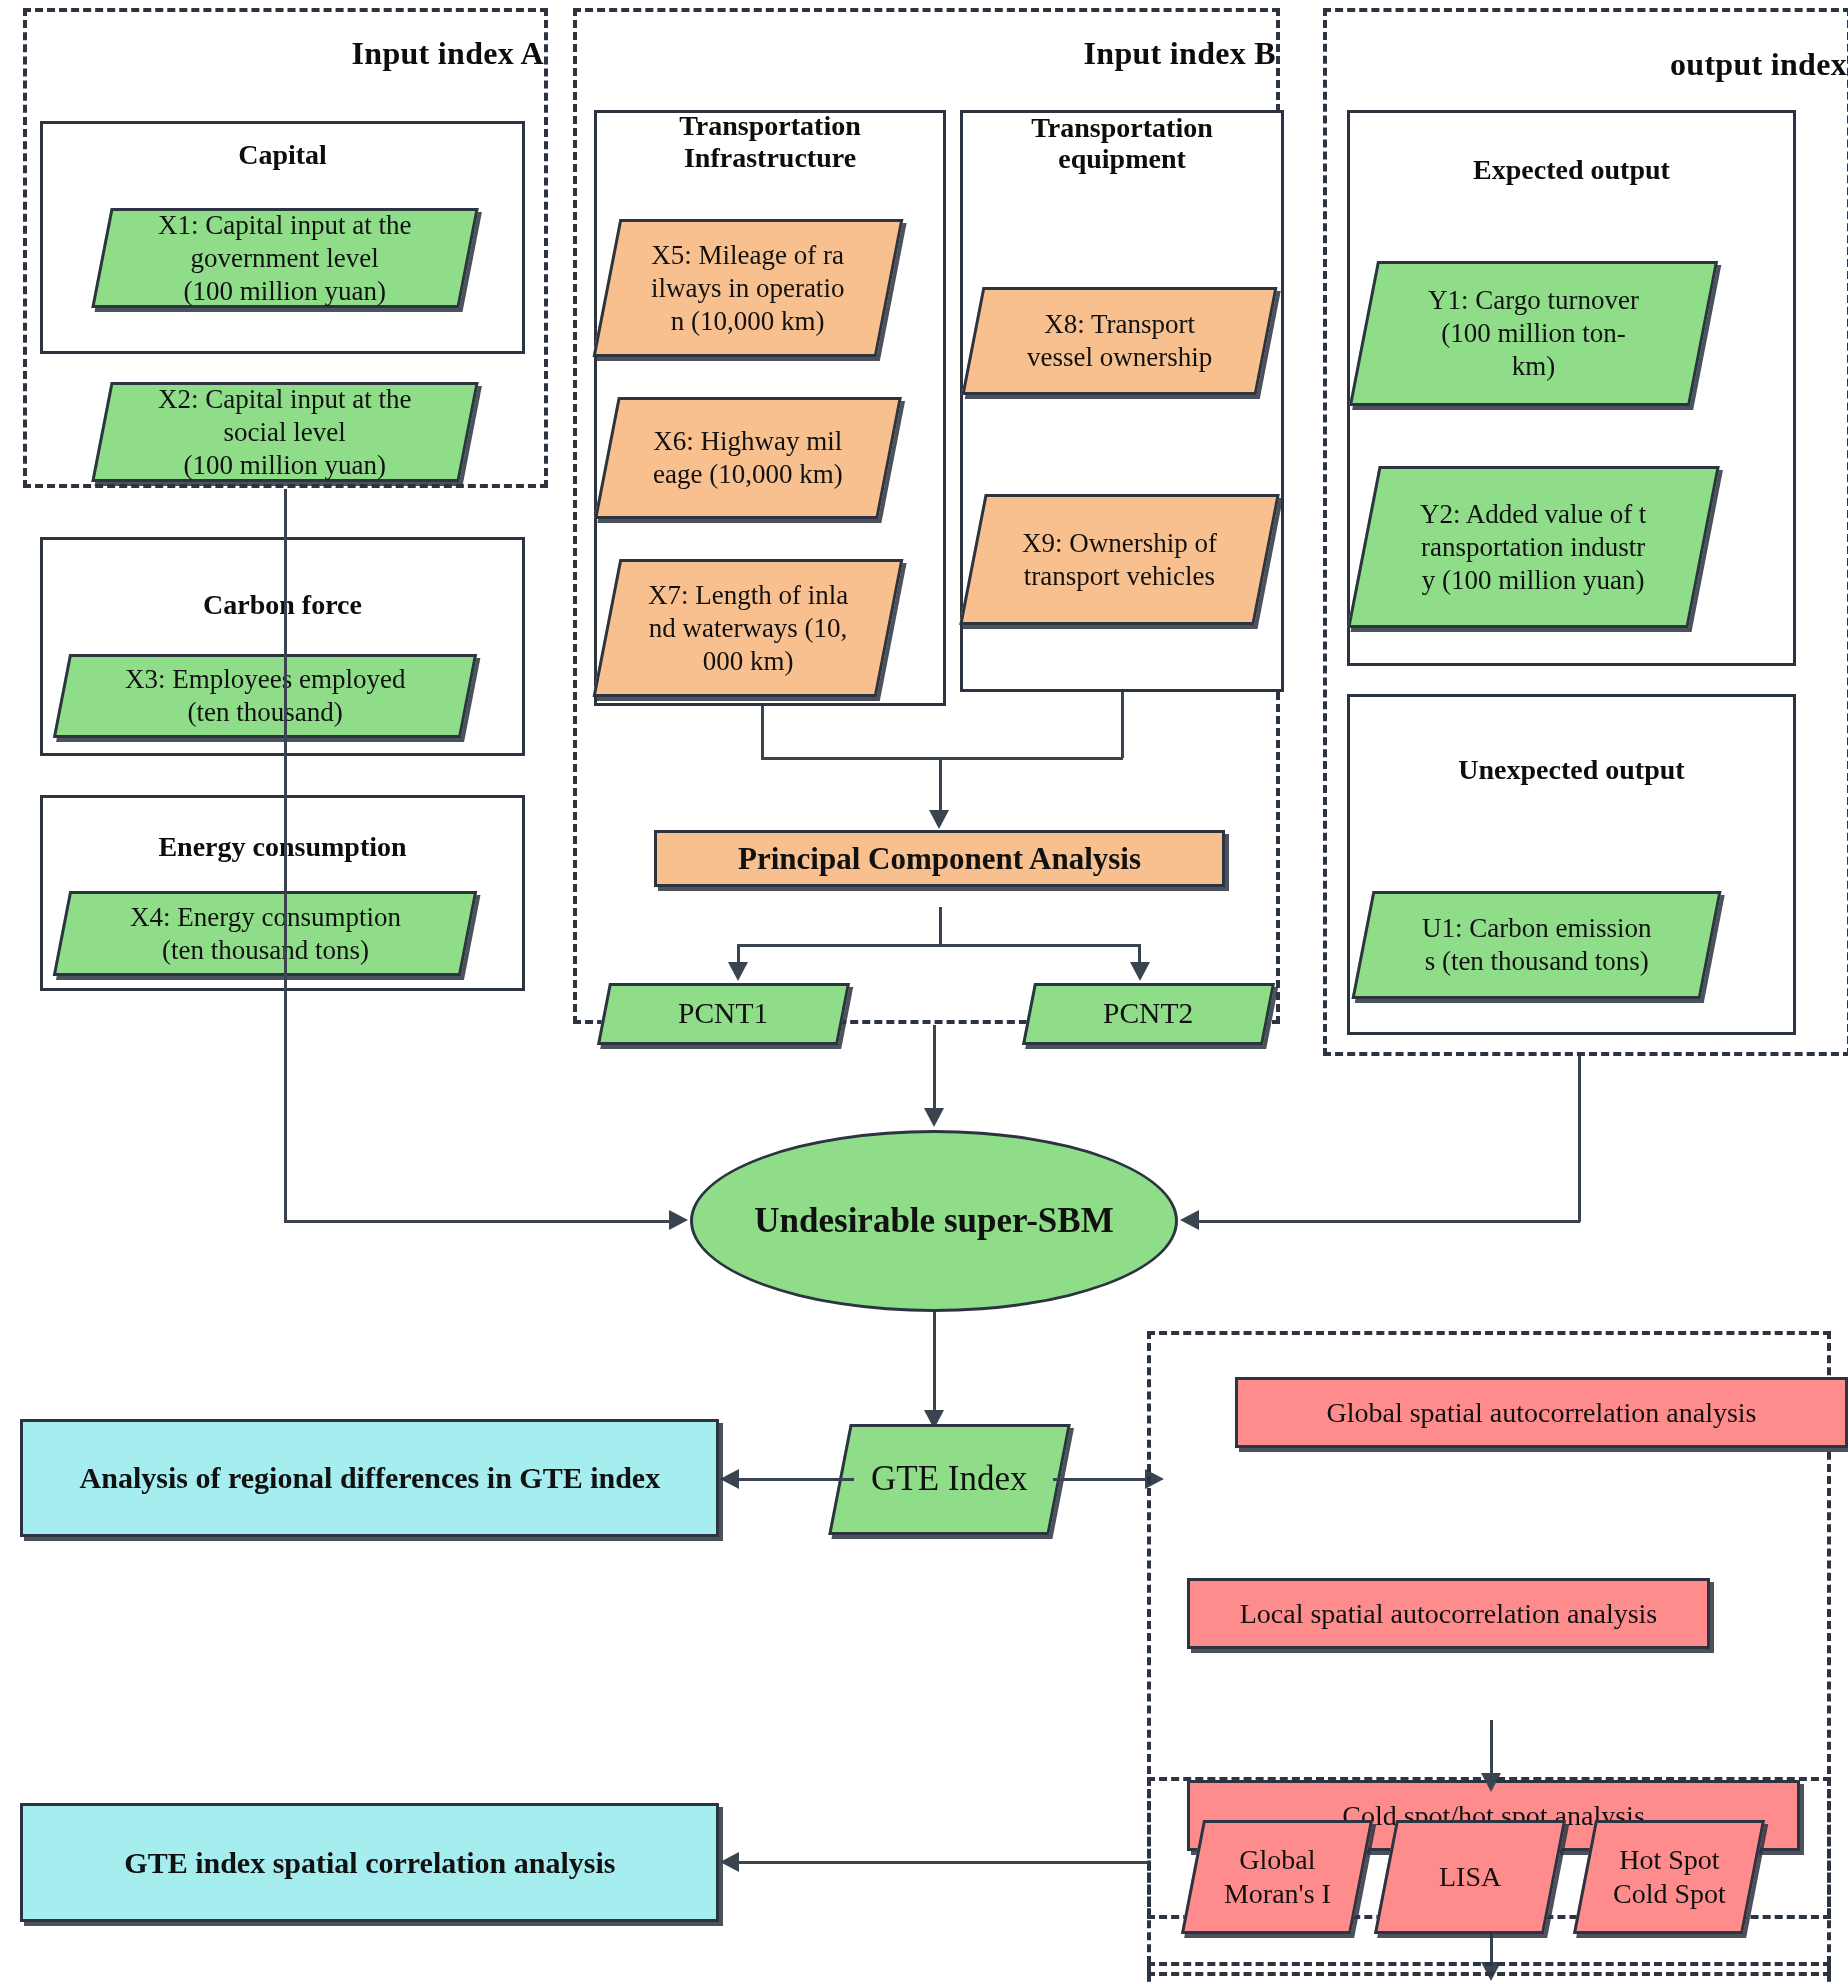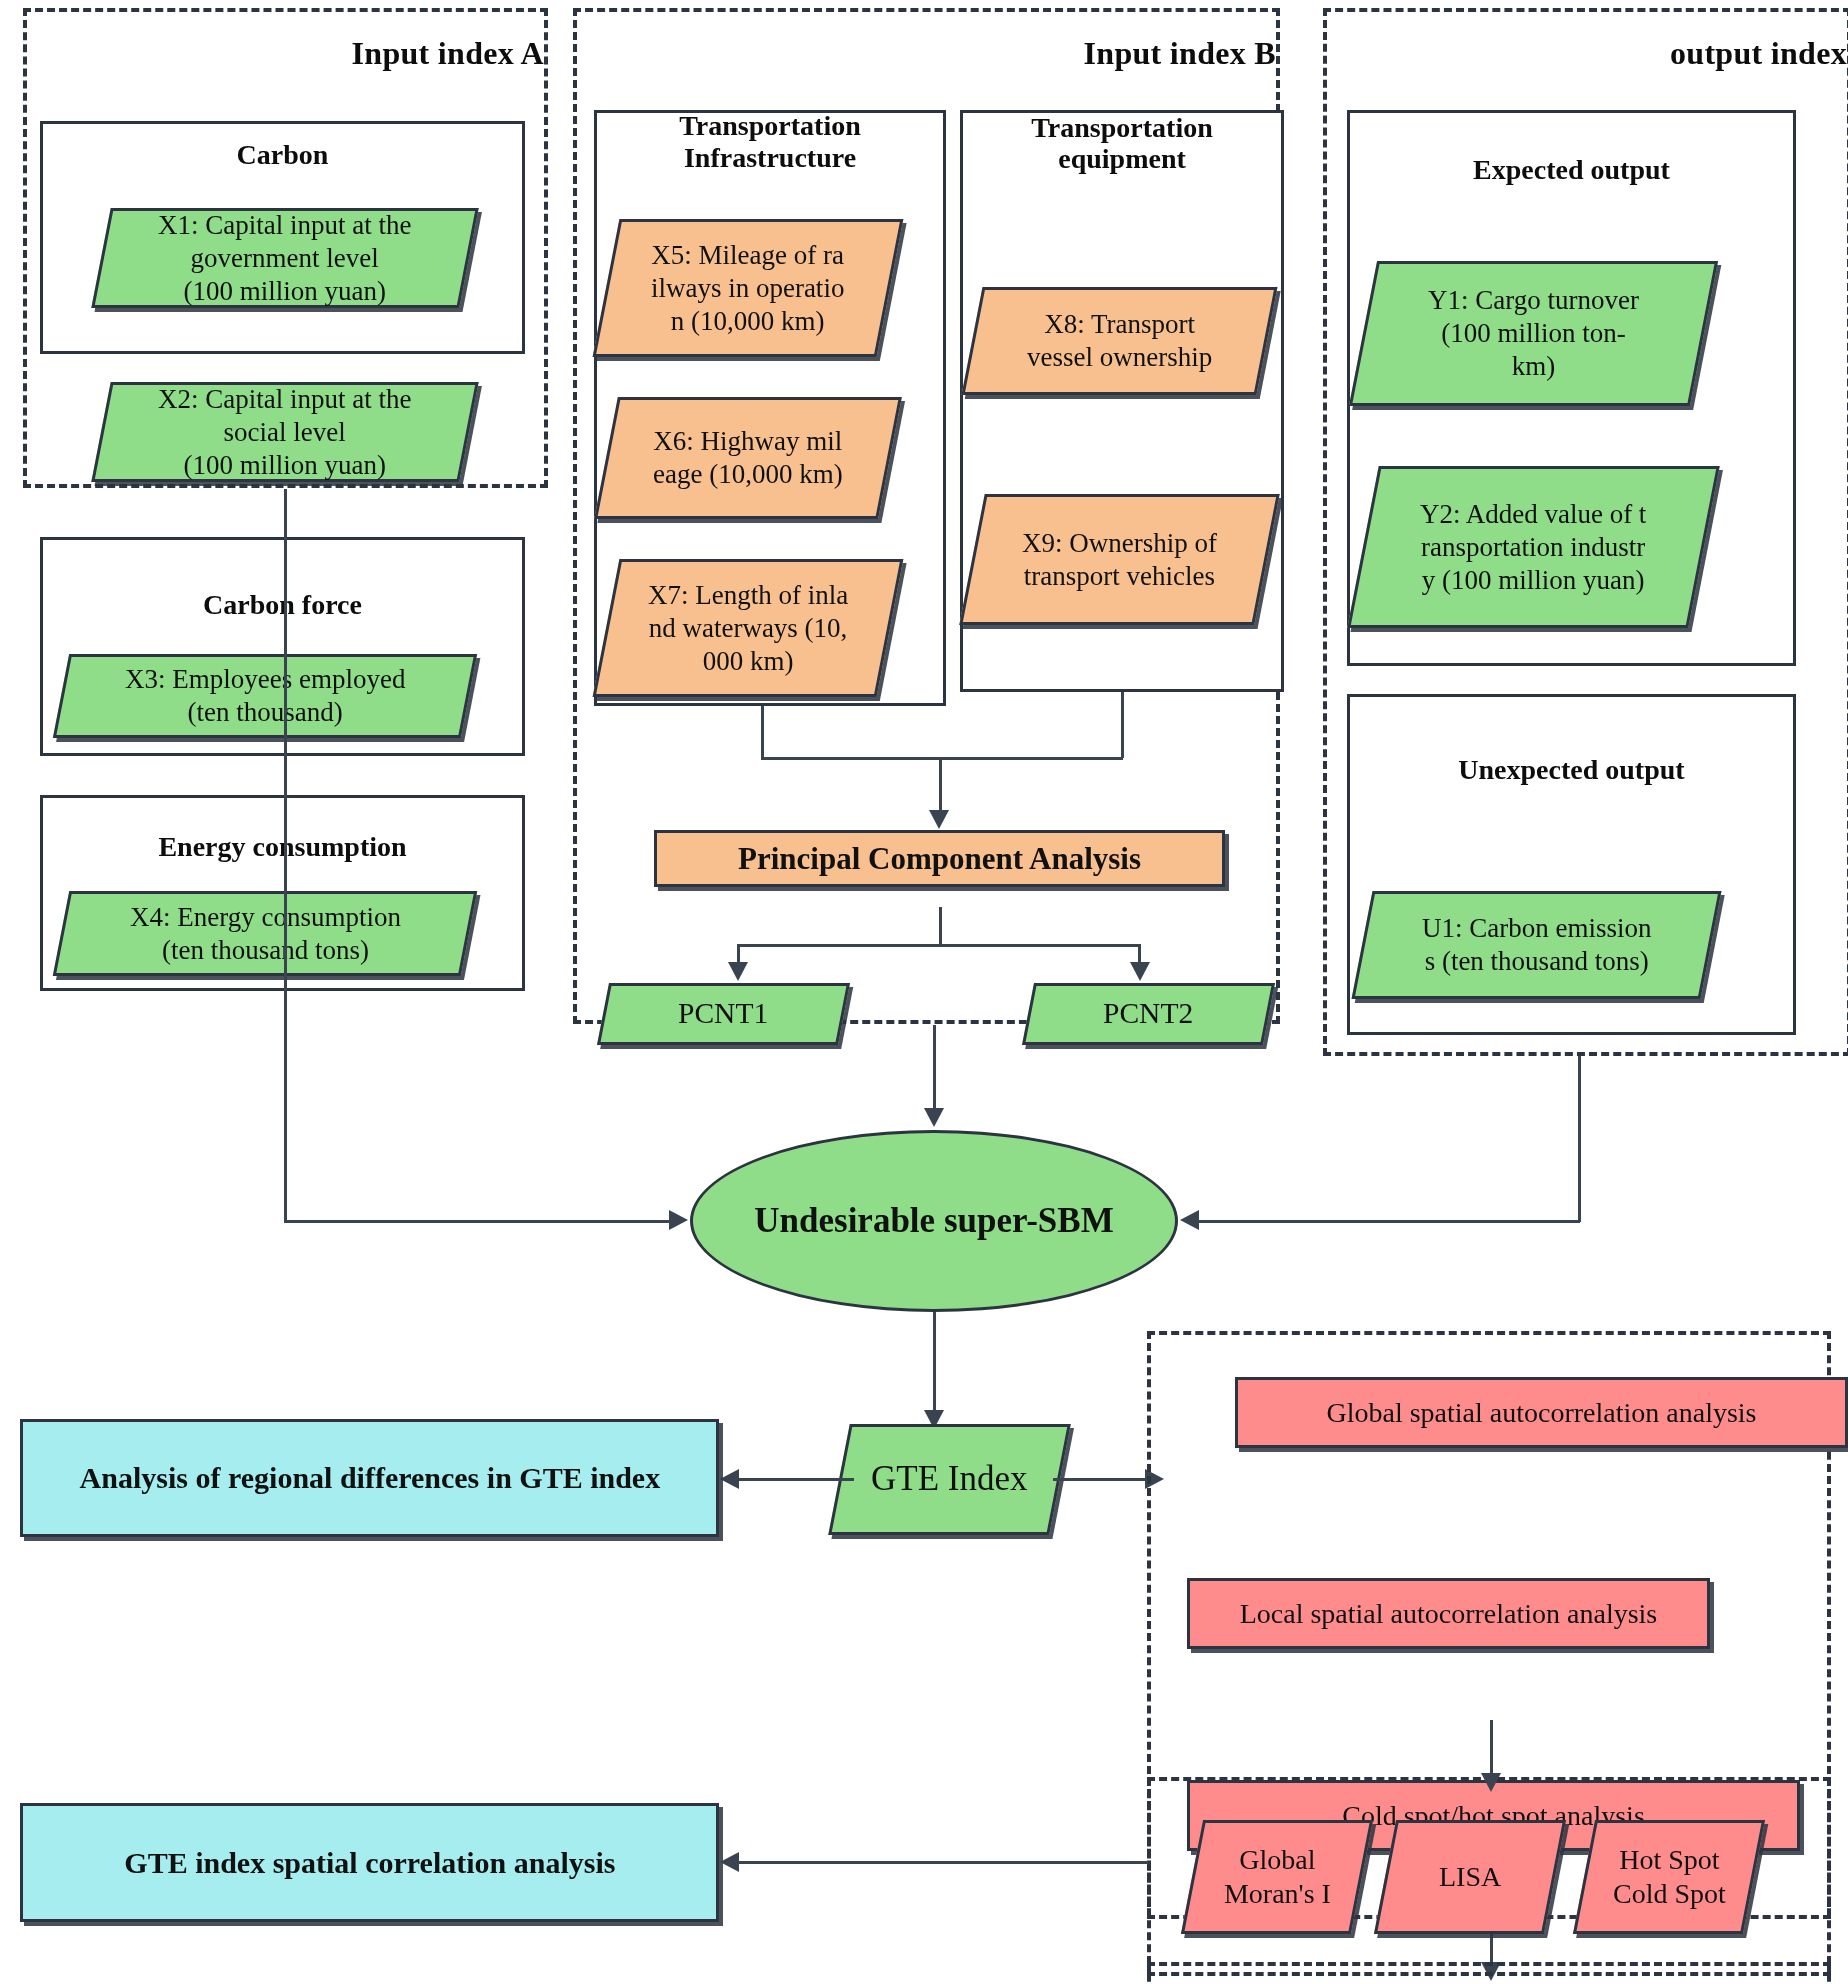--- a/index.html
+++ b/index.html
@@ -140,21 +140,21 @@
 </head>
 <body>
 
 <div id="root">
 
   <div class="abs dashgroup" style="left:23px; top:8px; width:525px; height:480px;">
     <div class="group-title" style="top:23px;">Input index A</div>
   </div>
 
   <div class="abs panel" style="left:40px; top:121px; width:485px; height:233px;">
-    <div class="panel-title" style="top:14.8px;">Carbon</div>
+    <div class="panel-title" style="top:14.8px;">Capital</div>
   </div>
   <div class="para g" style="left:101px; top:208px; width:368px; height:100px;">
     <span>
       <span>X1: Capital input at the</span><br>
       <span>government level</span><br>
       <span>(100 million yuan)</span>
     </span>
   </div>
   <div class="para g" style="left:101px; top:382px; width:368px; height:100px;">
     <span>
@@ -250,21 +250,21 @@
   <div class="arrow down" style="left:1130px; top:962px;"></div>
 
   <div class="para g" style="left:603px; top:983px; width:241px; height:62px; font-size:29.5px;">
     <span>PCNT1</span>
   </div>
   <div class="para g" style="left:1028px; top:983px; width:241px; height:62px; font-size:29.5px;">
     <span>PCNT2</span>
   </div>
 
   <div class="abs dashgroup" style="left:1323px; top:8px; width:528px; height:1048px;">
-    <div class="group-title" style="top:23px;">output index</div>
+    <div class="group-title" style="top:34px;">output index</div>
   </div>
 
   <div class="abs panel" style="left:1347px; top:110px; width:449px; height:556px;">
     <div class="panel-title" style="top:41px;">Expected output</div>
   </div>
   <div class="para g" style="left:1363px; top:261px; width:341px; height:145px;">
     <span>
       <span>Y1: Cargo turnover</span><br>
       <span>(100 million ton-</span><br>
       <span>km)</span>

